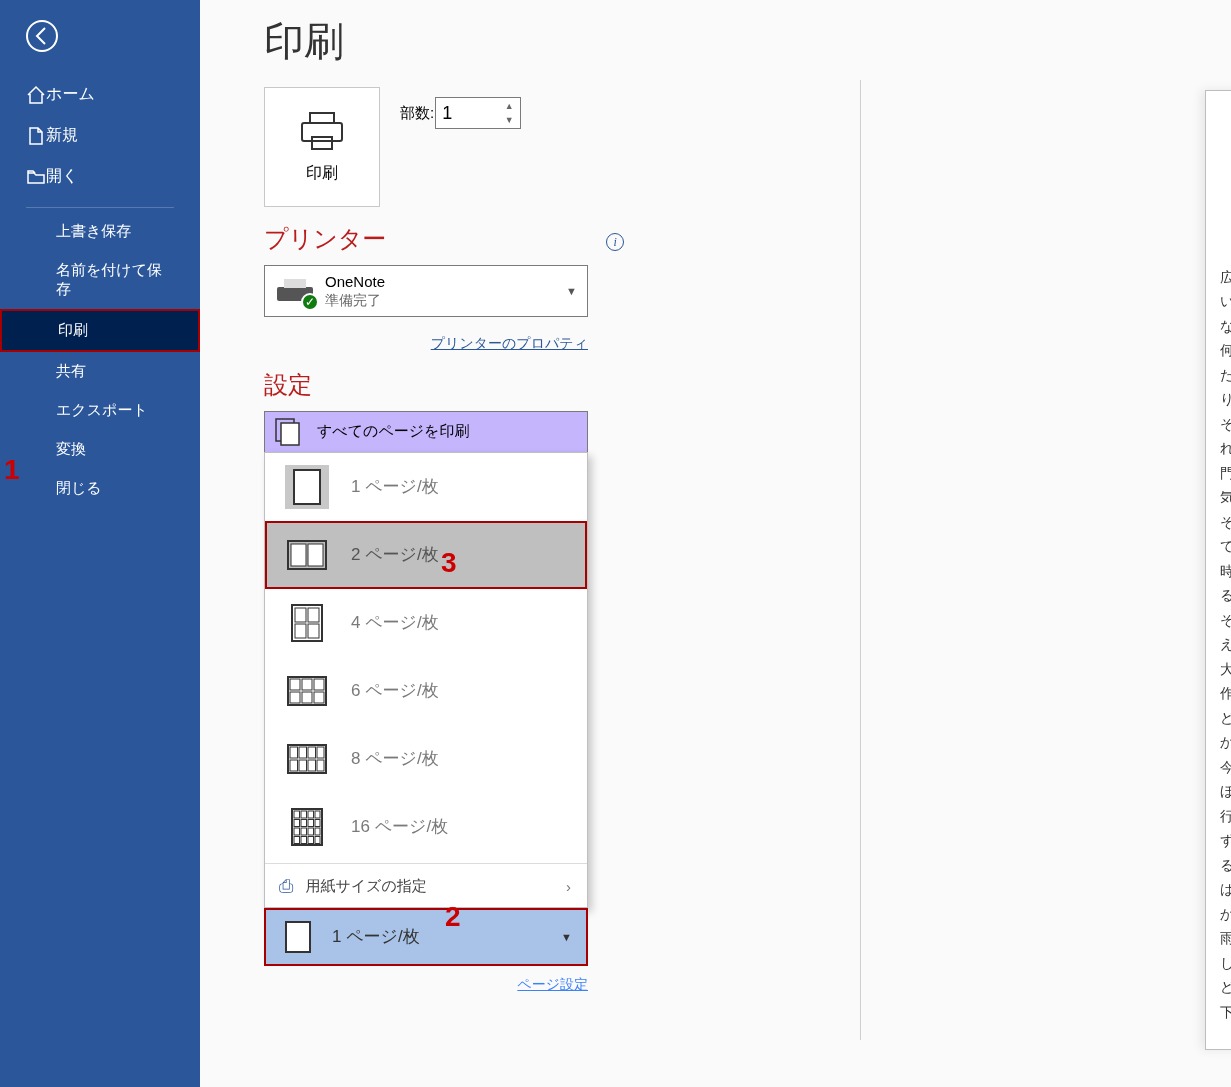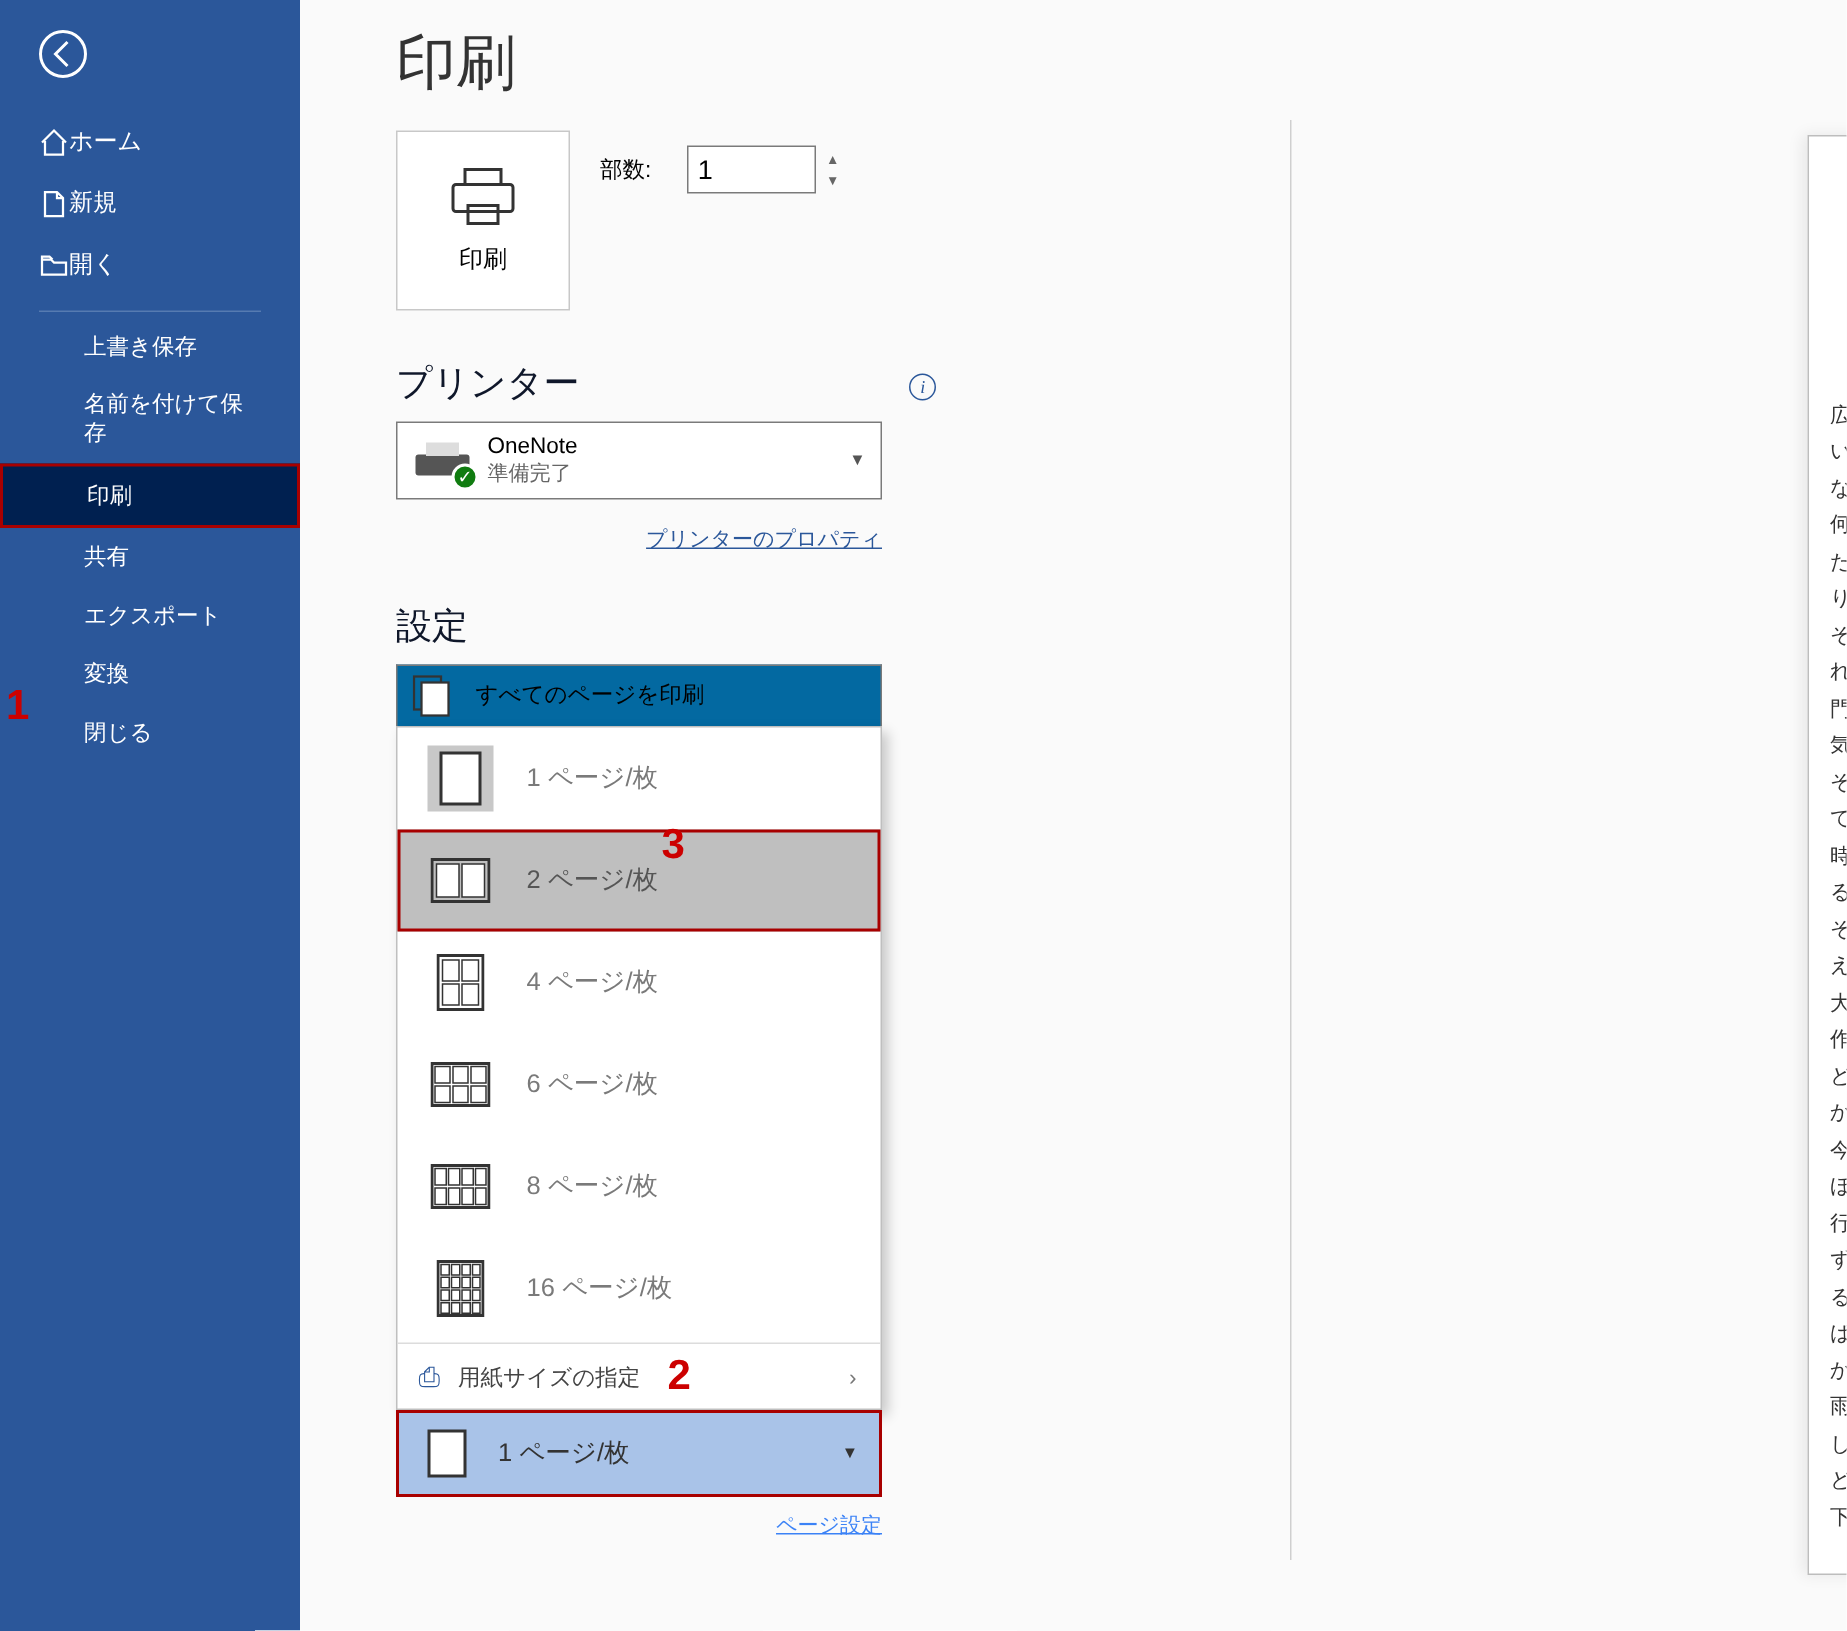--- a/index.html
+++ b/index.html
@@ -66,36 +66,36 @@
     border:1px solid #c8c8c8;
     background:#fff;
     display:flex; flex-direction:column; align-items:center; justify-content:center;
     gap:12px;
     font-size:16px;
   }
   .big-print svg { width:44px; height:40px; }
   
   .copies-row {
     position:absolute; left:200px; top:10px;
-    display:flex; align-items:center; gap:24px;
+    display:flex; align-items:center; gap:1px;
     font-size:15px;
   }
   .copies-row input {
     width:86px; height:32px;
     border:1px solid #7a7a7a;
     font-size:18px; padding:0 6px;
   }
   .spin { display:flex; flex-direction:column; margin-left:-22px; }
   .spin div { width:18px; height:14px; display:flex; align-items:center; justify-content:center; font-size:9px; color:#666; cursor:pointer; }
   
   .section-h {
-    color:#0f172a;
+    color:#b91c1c;
     font-size:24px;
     font-weight:400;
-    margin-top:32px;
+    margin-top:16px;
   }
   .section-row { display:flex; align-items:flex-end; gap:220px; }
   .info-icon {
     width:18px;height:18px;border:1.5px solid #2b579a;border-radius:50%;
     display:flex;align-items:center;justify-content:center;
     color:#2b579a;font-size:12px;font-style:italic;font-family:serif;
     margin-bottom:4px;
   }
   
   .dropdown-box {
@@ -123,21 +123,21 @@
   .dd-text { display:flex; flex-direction:column; line-height:1.3; font-size:15px; }
   .link-right {
     width:324px; text-align:right;
     margin-top:18px;
     color:#2b579a; text-decoration:underline; font-size:14px;
     cursor:pointer;
   }
   
   .setting-top-box {
     width:324px; border:1px solid #7a7a7a;
-    background:#0369a1;
+    background:#c4b5fd;
     margin-top:10px;
     padding:6px 10px;
     display:flex; align-items:center; gap:16px;
     font-size:15px;
     border-bottom:none;
   }
   .pages-icon { width:26px; height:28px; }
   
   .menu {
     width:324px;

